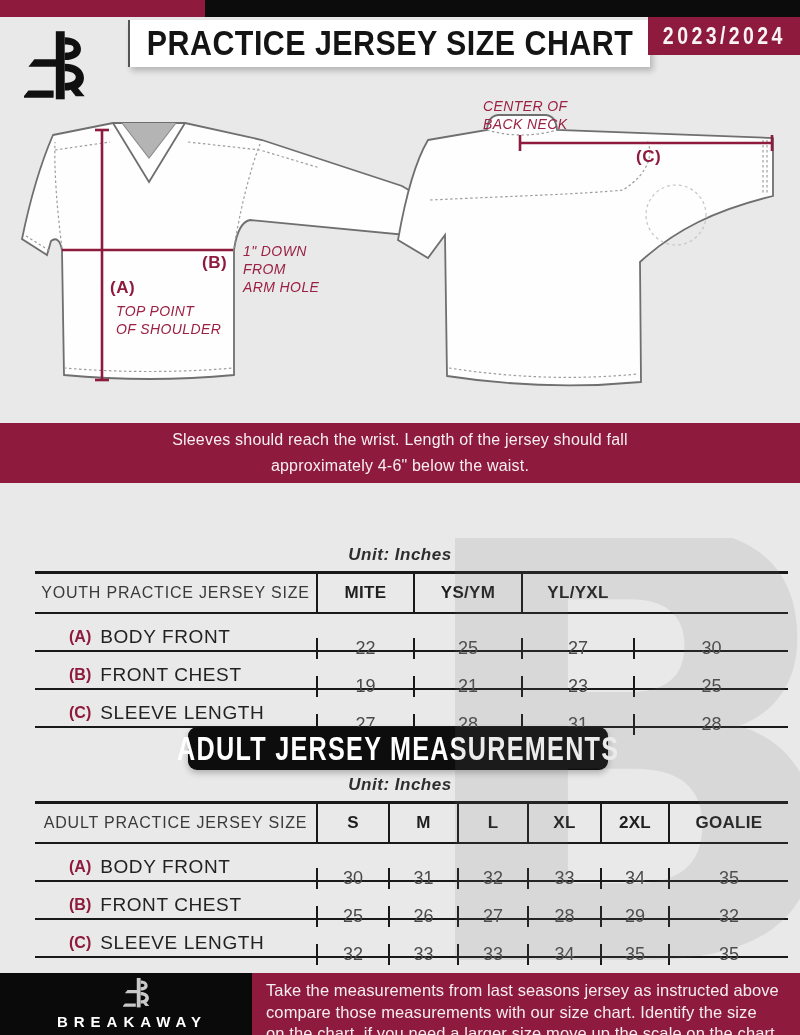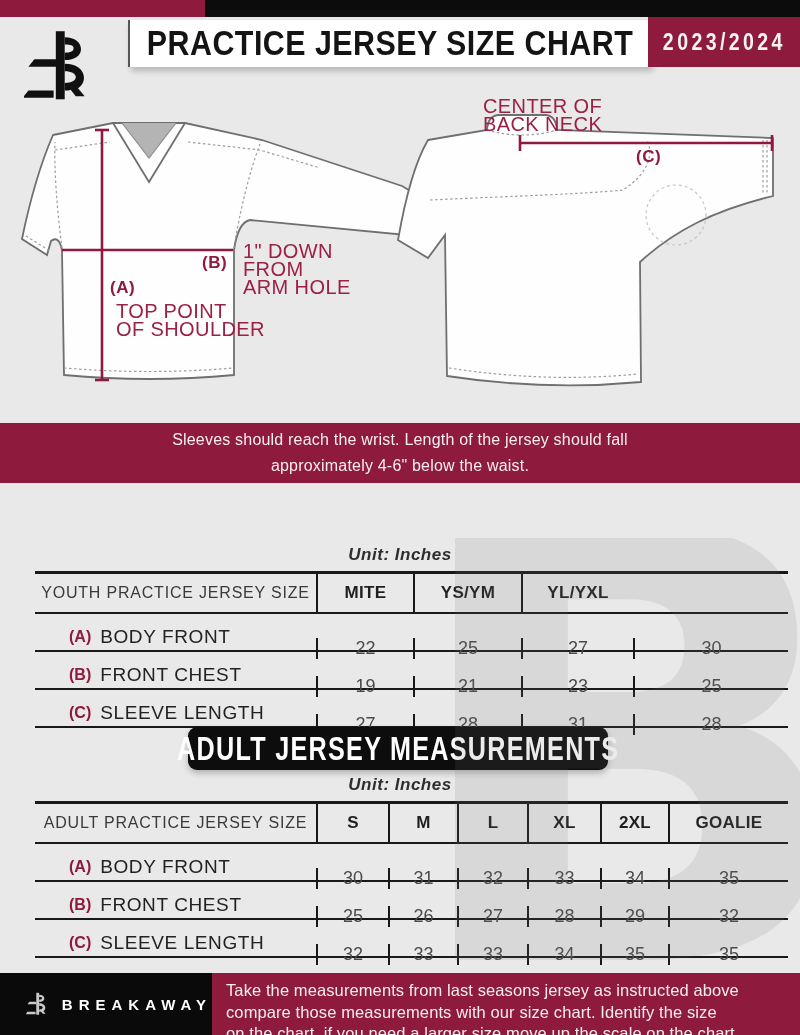--- a/index.html
+++ b/index.html
@@ -9,30 +9,30 @@
   
   .strip{position:absolute;top:0;height:17px;}
   .strip.maroon{left:0;width:205px;background:#8e1a3d;}
   .strip.black{left:205px;width:595px;background:#0c0c0c;}
   #logo{position:absolute;left:24px;top:20px;width:74px;height:92px;}
   #title-bar{position:absolute;left:128px;top:20px;width:520px;height:47px;background:#ffffff;
     display:flex;align-items:center;justify-content:center;box-shadow:3px 4px 6px rgba(0,0,0,0.22);
     border-left:2px solid #555;}
   #title-bar .t{font-size:32px;font-weight:800;color:#141414;letter-spacing:.5px;white-space:nowrap;
     transform:scale(.95,1.08);display:inline-block;}
-  #year-box{position:absolute;left:648px;top:17px;width:152px;height:50px;background:#8e1a3d;
+  #year-box{position:absolute;left:648px;top:17px;width:152px;height:38px;background:#8e1a3d;
     display:flex;align-items:center;justify-content:center;}
   #year-box .t{font-size:23px;font-weight:700;color:#f7f2f4;letter-spacing:4px;
     transform:scaleX(.85);display:inline-block;white-space:nowrap;}
 
   
   #diagram{position:absolute;left:0;top:95px;width:800px;height:328px;}
   #diagram svg{position:absolute;}
   .ann-label{position:absolute;color:#8e1a3d;font-weight:800;font-size:17px;letter-spacing:.5px;}
-  .ann-text{position:absolute;color:#9b2044;font-size:20px;font-weight:500;
+  .ann-text{position:absolute;color:#9b2044;font-style:italic;font-size:14px;font-weight:500;
     letter-spacing:.4px;line-height:18px;}
 
   
   #banner{position:absolute;left:0;top:423px;width:800px;height:60px;background:#8e1a3d;
     display:flex;flex-direction:column;align-items:center;justify-content:center;}
   #banner div{color:#f6eef2;font-size:16px;line-height:26px;letter-spacing:.2px;}
 
   
   .pill{position:absolute;left:188px;width:420px;height:43px;background:#0d0d0d;border-radius:9px;
     display:flex;align-items:center;justify-content:center;box-shadow:0 3px 6px rgba(0,0,0,0.25);}
@@ -57,21 +57,21 @@
   .row-label{font-size:19px;color:#222;letter-spacing:.6px;font-weight:500;}
 
   
   #watermark{position:absolute;left:455px;top:538px;width:345px;height:432px;overflow:hidden;
     pointer-events:none;z-index:5;}
   #watermark span{font-size:600px;font-weight:700;line-height:430px;color:rgba(110,110,110,0.14);
     display:block;margin-left:-55px;font-family:"DejaVu Sans",sans-serif;}
 
   
   #footer{position:absolute;left:0;top:973px;width:800px;height:62px;display:flex;}
-  #footer-brandbox{width:212px;background:#0a0a0a;display:flex;align-items:center;}
+  #footer-brandbox{width:252px;background:#0a0a0a;display:flex;align-items:center;flex-direction:column;}
   #footer-brandbox svg{margin-left:26px;width:32px;height:40px;}
   #footer-brand{color:#ffffff;font-size:15px;font-weight:700;letter-spacing:6px;margin-left:12px;white-space:nowrap;}
   #footer-note{flex:1;background:#8e1a3d;padding:7px 8px 0 14px;}
   #footer-note div{color:#f4ecef;font-size:16.5px;line-height:21.5px;letter-spacing:.1px;white-space:nowrap;}
 </style>
 </head>
 <body>
 
 <div id="page">
 

